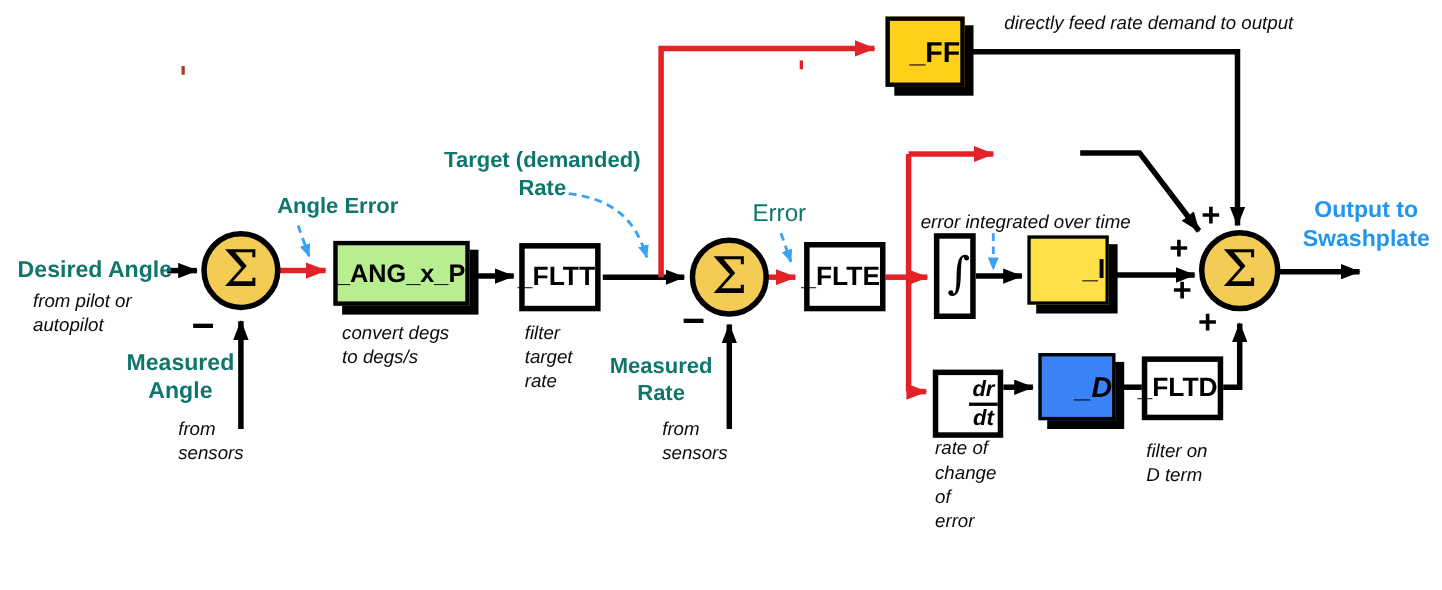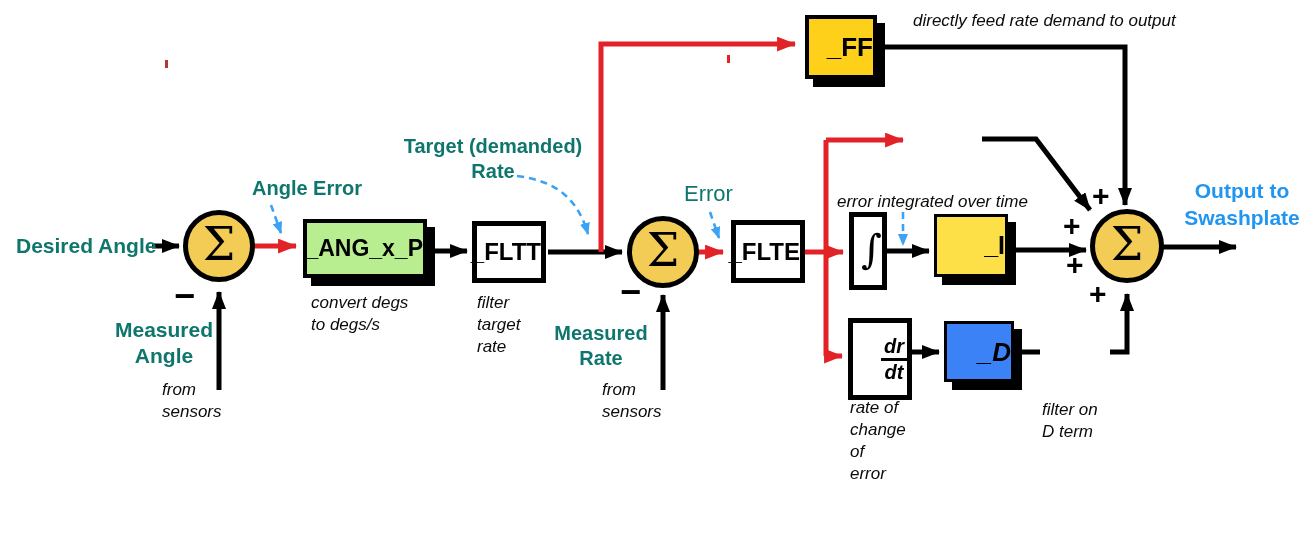--- a/index.html
+++ b/index.html
@@ -118,43 +118,48 @@
   </div>
   <div class="blk" style="left:731px; top:220px; width:74px; height:63px;">
     <span>_FLTE</span>
   </div>
   <div class="blk" style="left:849px; top:212px; width:38px; height:78px;">
     <span class="integ">∫</span>
   </div>
   <div class="blk cyan sh" style="left:934px; top:214px; width:74px; height:63px; font-size:25px; border-width:3px;">
     <span>_I</span>
   </div>
-  <div class="blk" style="left:848px; top:318px; width:64px; height:82px;">
+  <div class="blk" style="left:848px; top:336px; width:64px; height:62px;">
     <span class="frac">
       <span class="num">dr</span>
       <span>dt</span>
     </span>
   </div>
   <div class="blk dorange sh" style="left:944px; top:321px; width:70px; height:61px; font-size:26px; border-width:3px;">
     <span>_D</span>
+  </div>
+  <div class="blk" style="left:1038px; top:324px; width:74px; height:58px;">
+    <span>_FLTD</span>
   </div>
 
   <div class="olabel" style="left:16px; top:233px;">Desired Angle</div>
   <div class="olabel ctr" style="left:108px; top:317px; width:112px;">Measured
 Angle</div>
   <div class="olabel" style="left:252px; top:176px; font-size:20px;">Angle Error</div>
   <div class="olabel ctr" style="left:385px; top:134px; width:216px; font-size:20px;">Target (demanded)
 Rate</div>
   <div class="olabel ctr" style="left:552px; top:321px; width:98px; font-size:20px;">Measured
 Rate</div>
   <div class="olabel" style="left:684px; top:180px; font-size:22px; font-weight:normal;">Error</div>
 
   <div class="bluelabel" style="left:1172px; top:177px; width:140px;">Output to
 Swashplate</div>
 
+  <div class="note" style="left:30px; top:263px;">from pilot or
+autopilot</div>
   <div class="note" style="left:162px; top:379px;">from
 sensors</div>
   <div class="note" style="left:311px; top:292px;">convert degs
 to degs/s</div>
   <div class="note" style="left:477px; top:292px;">filter
 target
 rate</div>
   <div class="note" style="left:602px; top:379px;">from
 sensors</div>
   <div class="note" style="left:913px; top:10px;">directly feed rate demand to output</div>

